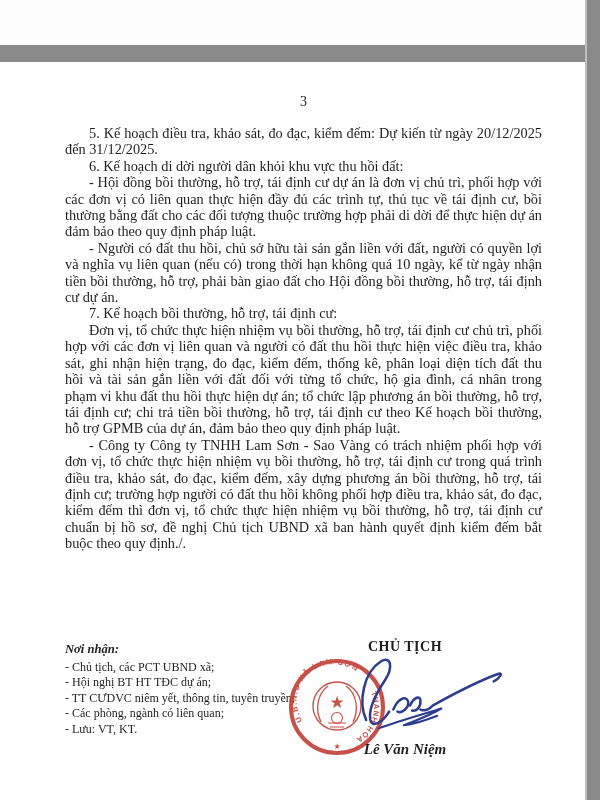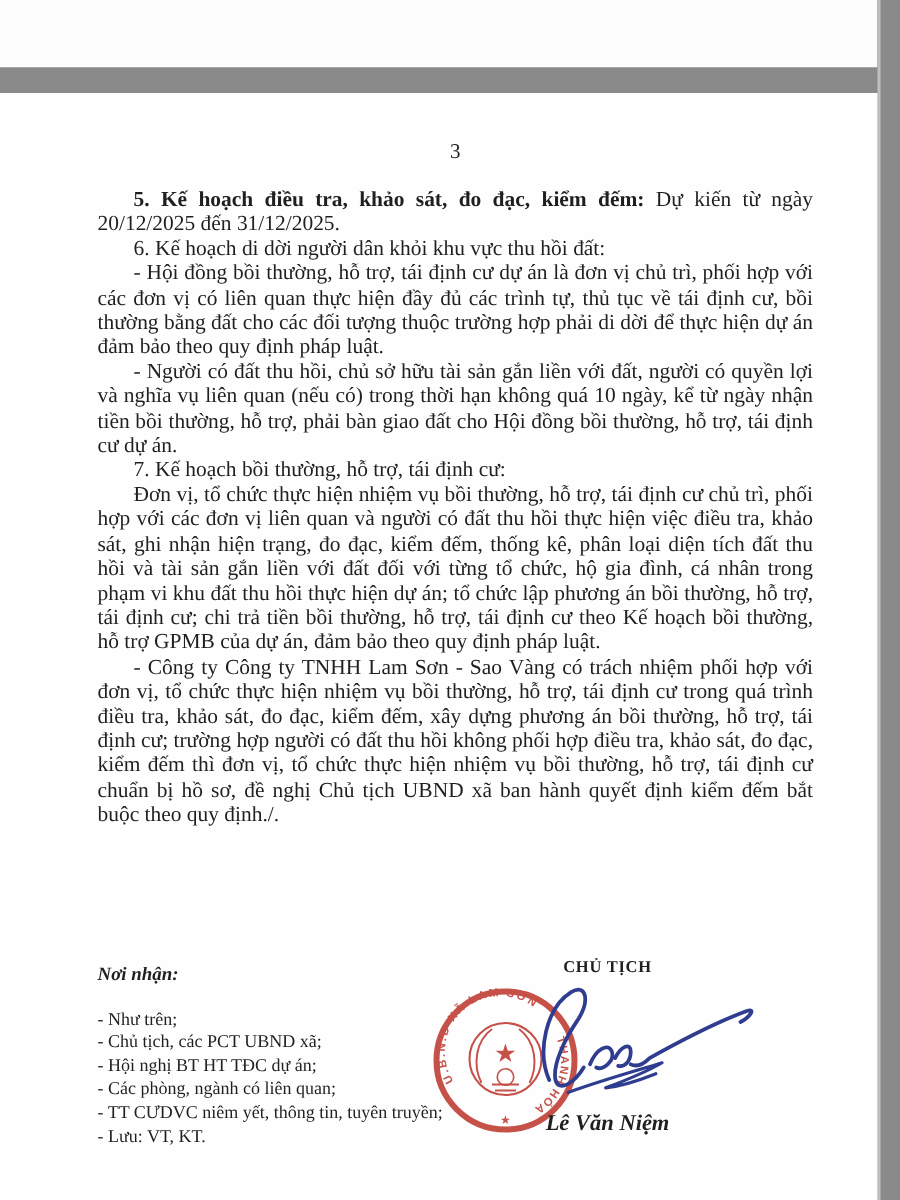--- a/index.html
+++ b/index.html
@@ -45,43 +45,43 @@
     margin-bottom: 15px;
   }
   .para {
     margin: 0;
     font-size: 14.3px;
     line-height: 16.4px;
     text-align: justify;
     text-indent: 24px;
   }
   .para.bold { font-weight: normal; }
-  .bold-run { font-weight: bold; }
+  .bold-run { font-weight: normal; }
 
   .recipients {
     position: absolute; left: 65px; top: 580px;
     width: 238px;
     font-size: 12px;
     line-height: 15.6px;
   }
   .recipients-title {
     font-weight: bold; font-style: italic;
     font-size: 12.6px;
-    margin-bottom: 14px;
+    margin-bottom: 2px;
   }
 
   .signature-block {
     position: absolute; left: 280px; top: 575px;
     width: 250px; height: 210px;
   }
   .sig-title {
     position: absolute; left: 0; top: 2px; width: 100%;
     text-align: center;
     font-weight: bold;
-    font-size: 11px;
+    font-size: 14px;
     letter-spacing: 0.5px;
   }
   .seal-svg {
     position: absolute; left: 2px; top: 15px;
     width: 110px; height: 110px;
     opacity: 0.88;
   }
   .signature-svg {
     position: absolute; left: 72px; top: 14px;
     width: 160px; height: 92px;
@@ -114,25 +114,24 @@
       <p class="para">- Người có đất thu hồi, chủ sở hữu tài sản gắn liền với đất, người có quyền lợi và nghĩa vụ liên quan (nếu có) trong thời hạn không quá 10 ngày, kể từ ngày nhận tiền bồi thường, hỗ trợ, phải bàn giao đất cho Hội đồng bồi thường, hỗ trợ, tái định cư dự án.</p>
 
       <p class="para bold">7. Kế hoạch bồi thường, hỗ trợ, tái định cư:</p>
       <p class="para">Đơn vị, tổ chức thực hiện nhiệm vụ bồi thường, hỗ trợ, tái định cư chủ trì, phối hợp với các đơn vị liên quan và người có đất thu hồi thực hiện việc điều tra, khảo sát, ghi nhận hiện trạng, đo đạc, kiểm đếm, thống kê, phân loại diện tích đất thu hồi và tài sản gắn liền với đất đối với từng tổ chức, hộ gia đình, cá nhân trong phạm vi khu đất thu hồi thực hiện dự án; tổ chức lập phương án bồi thường, hỗ trợ, tái định cư; chi trả tiền bồi thường, hỗ trợ, tái định cư theo Kế hoạch bồi thường, hỗ trợ GPMB của dự án, đảm bảo theo quy định pháp luật.</p>
 
       <p class="para">- Công ty  Công ty TNHH Lam Sơn - Sao Vàng có trách nhiệm phối hợp với đơn vị, tổ chức thực hiện nhiệm vụ bồi thường, hỗ trợ, tái định cư trong quá trình điều tra, khảo sát, đo đạc, kiểm đếm, xây dựng phương án bồi thường, hỗ trợ, tái định cư; trường hợp người có đất thu hồi không phối hợp điều tra, khảo sát, đo đạc, kiểm đếm thì đơn vị, tổ chức thực hiện nhiệm vụ bồi thường, hỗ trợ, tái định cư chuẩn bị hồ sơ, đề nghị Chủ tịch UBND xã ban hành quyết định kiểm đếm bắt buộc theo quy định./.</p>
     </div>
 
     <div class="recipients">
       <div class="recipients-title">Nơi nhận:</div>
-      <div>- Như trên;</div>
       <div>- Chủ tịch, các PCT UBND xã;</div>
       <div>- Hội nghị BT HT TĐC dự án;</div>
+      <div>- TT CƯDVC niêm yết, thông tin, tuyên truyền;</div>
       <div>- Các phòng, ngành có liên quan;</div>
-      <div>- TT CƯDVC niêm yết, thông tin, tuyên truyền;</div>
       <div>- Lưu: VT, KT.</div>
     </div>
 
     <div class="signature-block">
       <div class="sig-title">CHỦ TỊCH</div>
 
       <svg class="seal-svg" viewBox="0 0 110 110" xmlns="http://www.w3.org/2000/svg">
         <defs>
           <path id="sealArcTop" d="M 21.5 70.6 A 37 37 0 1 1 85.3 33.8" fill="none"></path>
           <path id="sealArcRight" d="M 88.5 39.4 A 37 37 0 0 1 70.6 88.5" fill="none"></path>

